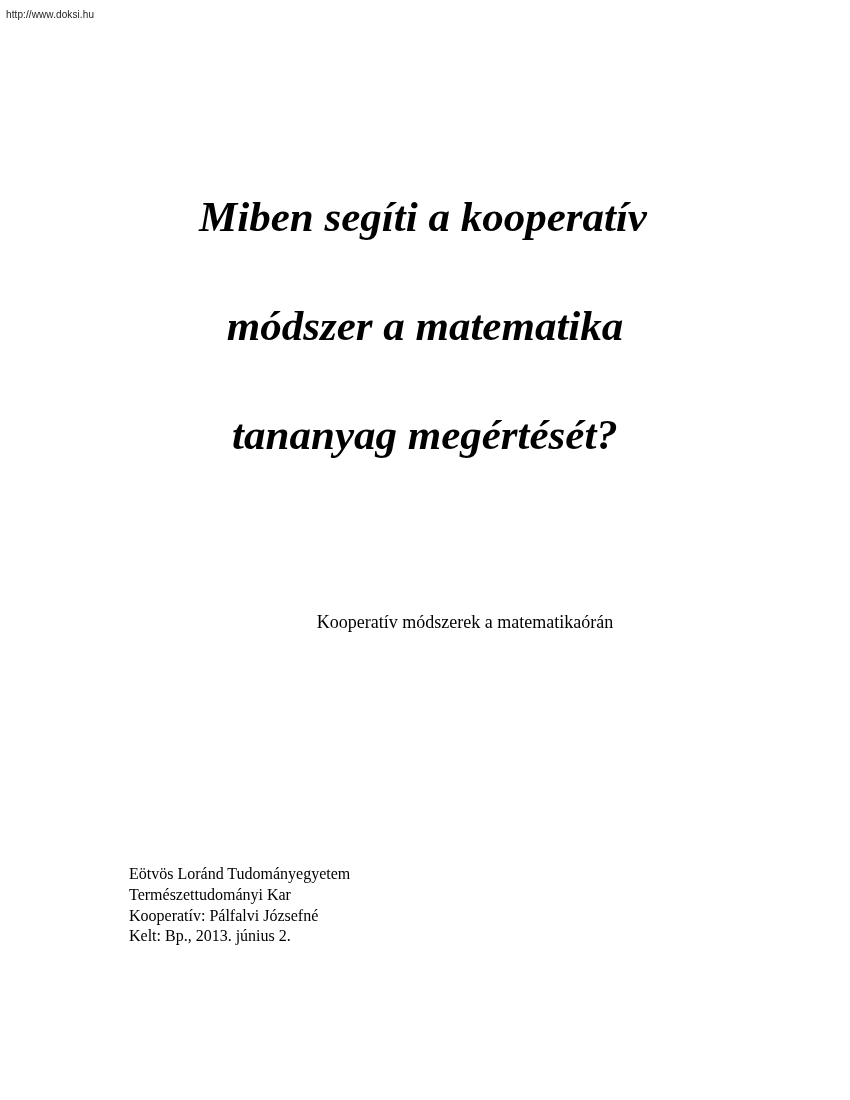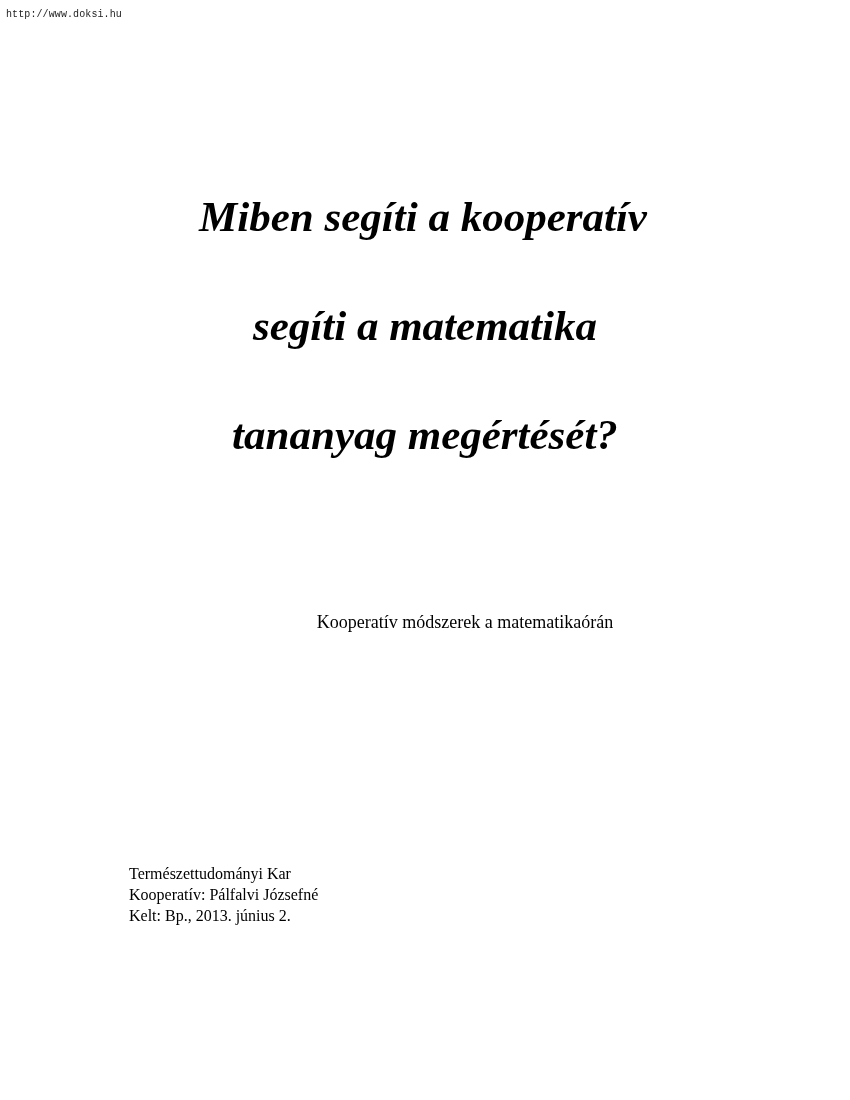--- a/index.html
+++ b/index.html
@@ -11,21 +11,21 @@
       width: 850px;
       height: 1100px;
       position: relative;
       overflow: hidden;
       color: #000000;
     }
     .watermark {
       position: absolute;
       left: 6px;
       top: 9px;
-      font-family: Liberation Mono, monospace;
+      font-family: Liberation Sans, sans-serif;
       font-size: 10px;
       color: #222222;
       letter-spacing: 0.1px;
     }
     .title-line {
       position: absolute;
       left: 0;
       width: 850px;
       text-align: center;
       font-family: "Liberation Serif", serif;
@@ -63,23 +63,24 @@
       white-space: nowrap;
     }
   </style>
 </head>
 <body>
 
 <div class="watermark">http://www.doksi.hu</div>
 
 <div class="title-block">
   <div class="title-line l1">Miben segíti a kooperatív</div>
-  <div class="title-line l2">segíti a matematika</div>
+  <div class="title-line l2">módszer a matematika</div>
   <div class="title-line l3">tananyag megértését?</div>
 </div>
 
 <div class="subtitle">Kooperatív módszerek a matematikaórán</div>
 
 <div class="info-block">
+  <span class="info-line">Eötvös Loránd Tudományegyetem</span>
   <span class="info-line">Természettudományi Kar</span>
   <span class="info-line">Kooperatív: Pálfalvi Józsefné</span>
   <span class="info-line">Kelt: Bp., 2013. június 2.</span>
 </div>
 
 </body></html>

